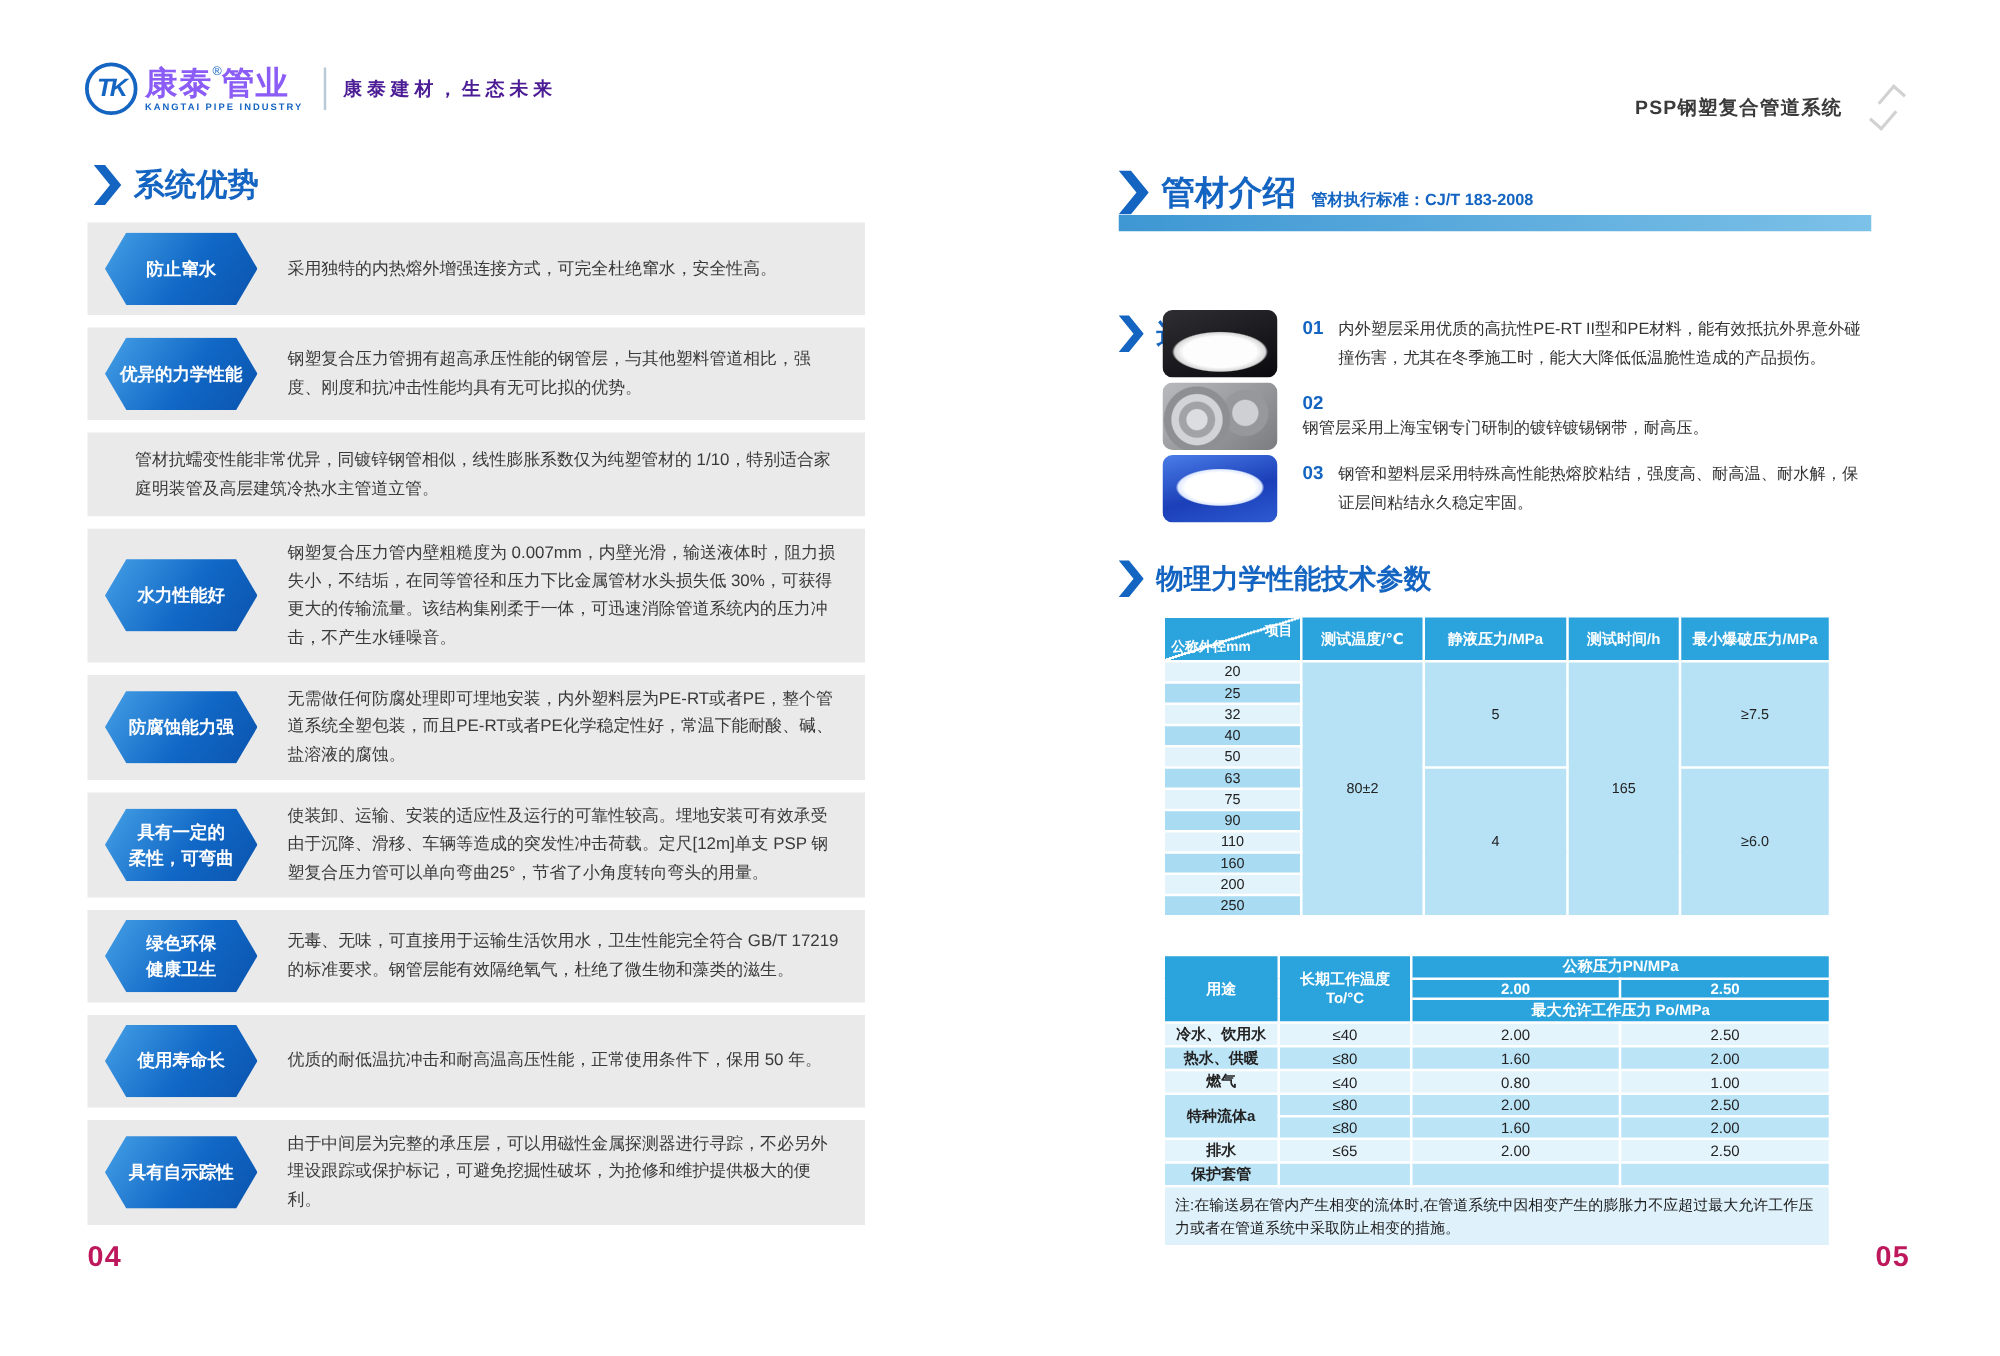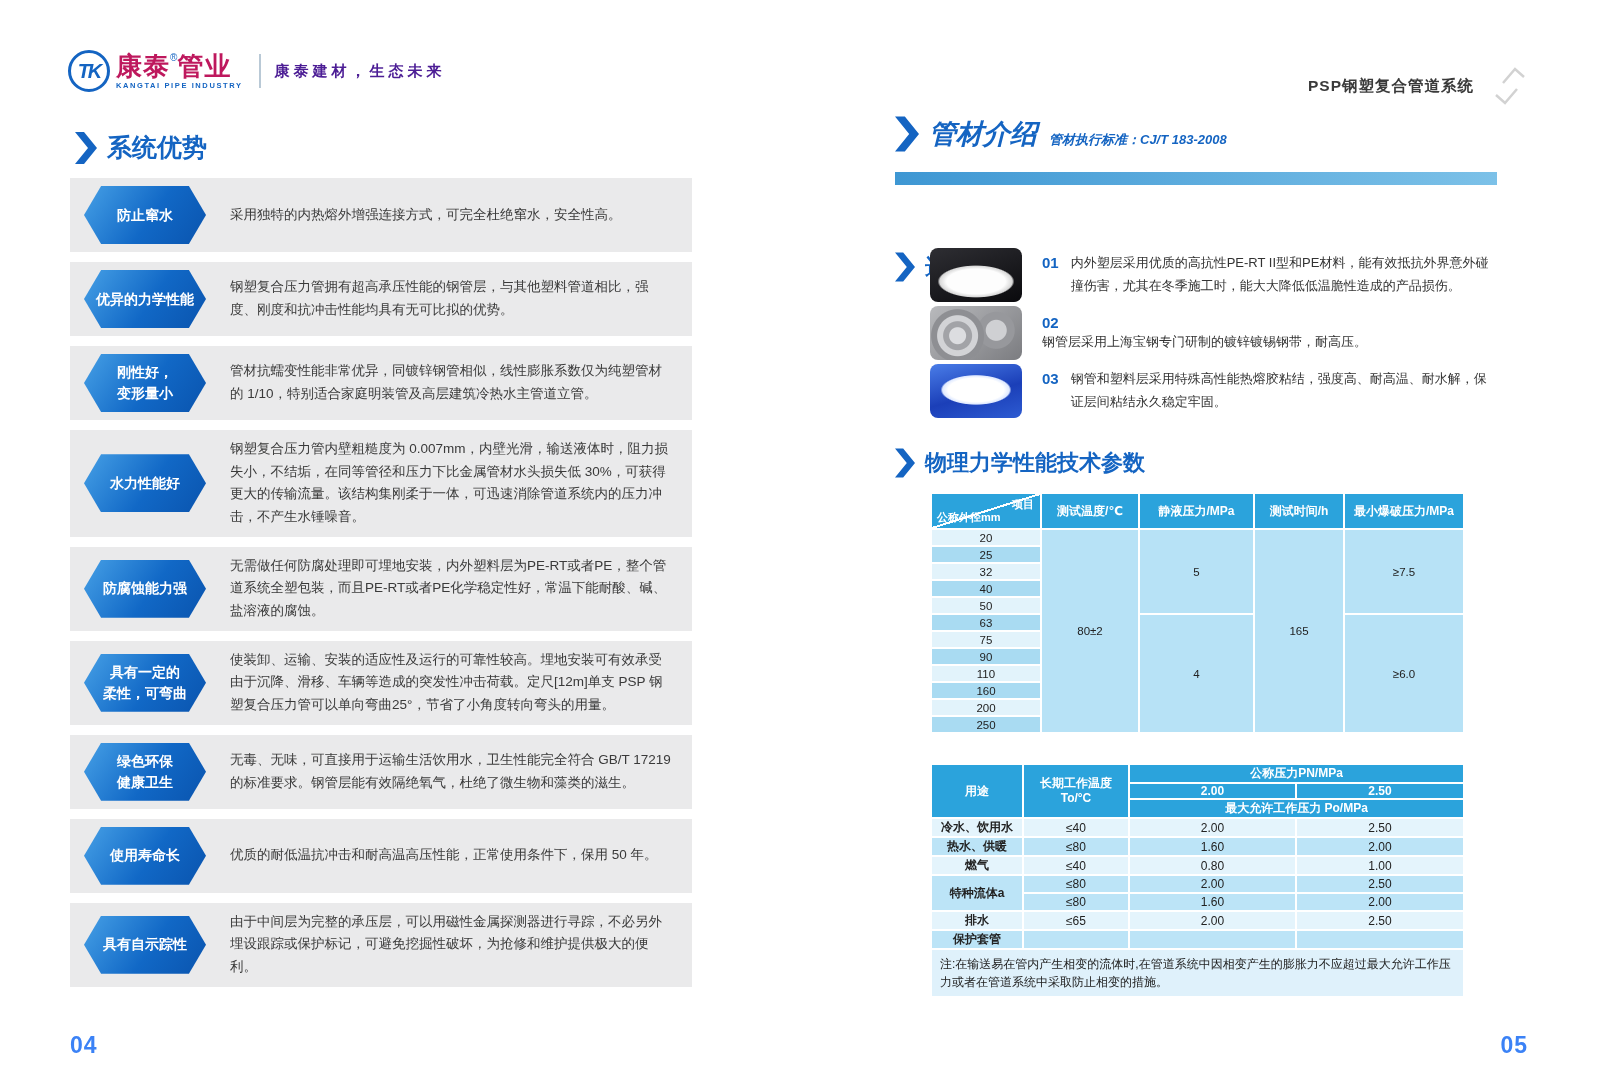--- a/index.html
+++ b/index.html
@@ -9,21 +9,21 @@
     overflow:hidden;
   }
   
   .logo-block{position:absolute;left:68px;top:50px;display:flex;align-items:center;}
   .logo-circle{
     width:42px;height:42px;border-radius:50%;border:3px solid #1464C2;box-sizing:border-box;
     display:flex;align-items:center;justify-content:center;
     color:#1464C2;font-style:italic;font-weight:bold;font-size:20px;letter-spacing:-2px;
   }
   .logo-names{margin-left:6px;line-height:1;}
-  .logo-cn{color:#be185d;font-weight:bold;font-size:26px;letter-spacing:1px;}
+  .logo-cn{color:#8b5cf6;font-weight:bold;font-size:26px;letter-spacing:1px;}
   .logo-reg{font-size:10px;vertical-align:top;color:#1464C2;}
   .logo-sub{color:#1464C2;font-size:7.5px;font-weight:bold;letter-spacing:1.6px;margin-top:3px;}
   .logo-divider{width:2px;height:34px;background:#b9c9d6;margin:0 14px 0 16px;}
   .tagline{font-size:15px;color:#4c1d95;letter-spacing:4px;font-weight:bold;}
   .hdr-right{position:absolute;top:62px;right:70px;display:flex;align-items:center;}
   .hdr-right .hdr-title{font-size:15.5px;color:#3a3a3a;letter-spacing:1px;font-weight:bold;}
   .s-mark{margin-left:16px;}
   
   .sec-title{position:absolute;display:flex;align-items:center;}
   .sec-title .chev{flex:0 0 auto;margin-right:10px;}
@@ -79,21 +79,21 @@
   .corner .c-bot{position:absolute;bottom:3px;left:5px;font-size:11px;font-weight:bold;}
   #table2 th{font-size:12px;}
   #table2 .h1{height:15px;} #table2 .h2{height:14px;} #table2 .h3{height:15px;}
   #table2 td{height:16px;font-size:12px;color:#222;}
   #table2 td.use{font-weight:bold;}
   tr.rl td{background:#E4F4FC;} tr.rd td{background:#BCE4F7;}
   td.note{background:#DFF1FB !important;text-align:left;font-size:11px;color:#333;
     padding:5px 8px;line-height:1.5;height:auto;font-weight:normal;}
   .t2-line{display:block;line-height:1.25;}
   
-  .pagenum{position:absolute;top:992px;font-size:23px;color:#3b82f6;font-weight:bold;letter-spacing:1px;margin-top:40px;}
+  .pagenum{position:absolute;top:992px;font-size:23px;color:#be185d;font-weight:bold;letter-spacing:1px;}
   #pn-left{left:70px;} #pn-right{right:72px;}
 </style>
 </head>
 <body>
 
 <div class="logo-block">
   <div class="logo-circle">
     <span>TK</span>
   </div>
   <div class="logo-names">
@@ -130,24 +130,20 @@
       </div>
       <p class="feat-desc">采用独特的内热熔外增强连接方式，可完全杜绝窜水，安全性高。</p>
     </div>
     <div class="feat-row">
       <div class="hex">
         <span class="hex-line">优异的力学性能</span>
       </div>
       <p class="feat-desc">钢塑复合压力管拥有超高承压性能的钢管层，与其他塑料管道相比，强度、刚度和抗冲击性能均具有无可比拟的优势。</p>
     </div>
     <div class="feat-row">
-      <div class="hex">
-        <span class="hex-line">刚性好，</span>
-        <span class="hex-line">变形量小</span>
-      </div>
       <p class="feat-desc">管材抗蠕变性能非常优异，同镀锌钢管相似，线性膨胀系数仅为纯塑管材的 1/10，特别适合家庭明装管及高层建筑冷热水主管道立管。</p>
     </div>
     <div class="feat-row">
       <div class="hex">
         <span class="hex-line">水力性能好</span>
       </div>
       <p class="feat-desc">钢塑复合压力管内壁粗糙度为 0.007mm，内壁光滑，输送液体时，阻力损失小，不结垢，在同等管径和压力下比金属管材水头损失低 30%，可获得更大的传输流量。该结构集刚柔于一体，可迅速消除管道系统内的压力冲击，不产生水锤噪音。</p>
     </div>
     <div class="feat-row">
       <div class="hex">
@@ -178,21 +174,21 @@
     <div class="feat-row">
       <div class="hex">
         <span class="hex-line">具有自示踪性</span>
       </div>
       <p class="feat-desc">由于中间层为完整的承压层，可以用磁性金属探测器进行寻踪，不必另外埋设跟踪或保护标记，可避免挖掘性破坏，为抢修和维护提供极大的便利。</p>
     </div>
   </div>
 
 <div class="pagenum" id="pn-left">04</div>
 
-<div class="sec-title" style="left:895px;top:116px;font-style:italic;">
+<div class="sec-title" style="left:895px;top:136px;">
   <svg class="chev" width="24" height="36" viewBox="0 0 22 32">
       <polygon points="0,0 9,0 22,16 9,32 0,32 13,16" fill="#1464C2"></polygon>
     </svg>
   <span class="t-big t-27">管材介绍</span>
   <span class="sub-standard">管材执行标准：CJ/T 183-2008</span>
 </div>
 <div class="blue-bar"></div>
 
 <div class="sec-title" style="left:895px;top:204px;margin-top:48px;">
   <svg class="chev" width="20" height="30" viewBox="0 0 22 32">

